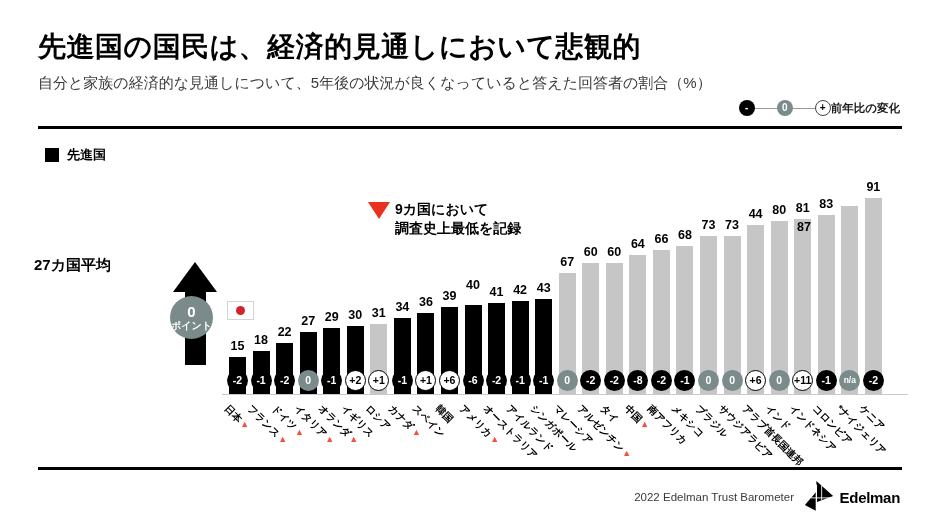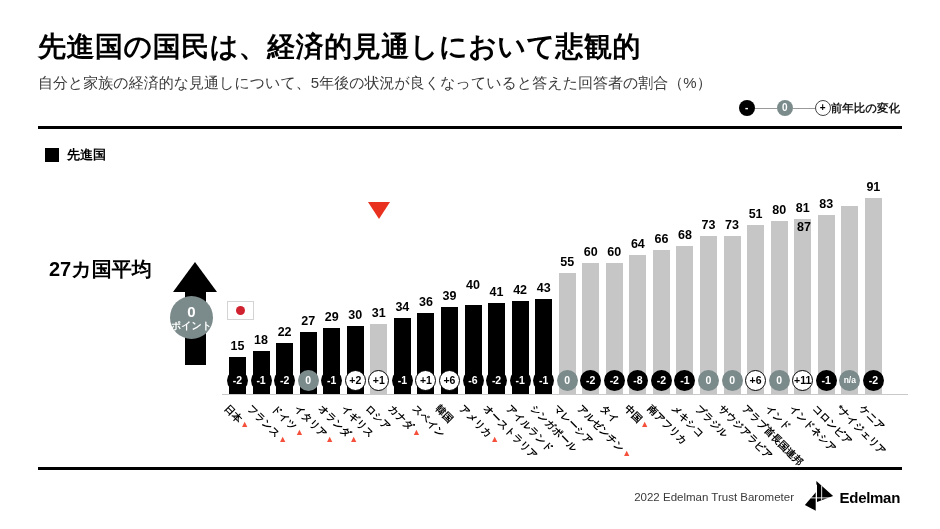--- a/index.html
+++ b/index.html
@@ -17,21 +17,21 @@
              font-size:10px;font-weight:700;line-height:1;}
   .lg-black{background:#000;color:#fff;}
   .lg-gray{background:#7b8a8a;color:#fff;}
   .lg-white{background:#fff;color:#000;border:1.5px solid #444;box-sizing:border-box;}
   .lg-line{width:22px;height:1px;background:#9a9a9a;}
   #change-legend-label{margin-left:0;font-size:11.5px;font-weight:600;color:#1a1a1a;}
   
   #developed-legend{left:45px;top:146px;display:flex;align-items:center;gap:8px;font-size:13px;font-weight:600;}
   #developed-swatch{width:14px;height:14px;background:#000;}
   
-  #avg-label{left:49px;top:256px;font-size:20px;font-weight:700;}
+  #avg-label{left:34px;top:256px;font-size:15px;font-weight:700;}
   #avg-value{left:36px;top:276px;font-size:88px;font-weight:800;line-height:1;letter-spacing:-3px;}
   #avg-unit{font-size:33px;font-weight:800;letter-spacing:0;margin-left:3px;}
   #arrow-shaft{left:185px;top:284px;width:21px;height:81px;background:#000;}
   #arrow-head{left:173px;top:262px;width:0;height:0;border-left:22px solid transparent;
               border-right:22px solid transparent;border-bottom:30px solid #000;}
   #avg-change-circle{left:170px;top:296px;width:43px;height:43px;border-radius:50%;background:#7b8a8a;
                      display:flex;flex-direction:column;align-items:center;justify-content:center;color:#fff;}
   #avg-change-value{font-size:15px;font-weight:800;line-height:1.1;}
   #avg-change-unit{font-size:10px;font-weight:700;line-height:1.1;}
   
@@ -93,20 +93,24 @@
   <div id="avg-change-circle" class="abs">
     <span id="avg-change-value">0</span>
     <span id="avg-change-unit">ポイント</span>
   </div>
 
   <div id="japan-flag" class="abs">
     <span id="japan-flag-dot"></span>
   </div>
 
   <div id="annotation-triangle" class="abs"></div>
+  <div id="annotation-text" class="abs">
+    <div>9カ国において</div>
+    <div>調査史上最低を記録</div>
+  </div>
 
   <div id="chart" class="abs">
     <div id="baseline" class="abs"></div>
 
   <div class="bar" style="left: 229px; top: 357px; height: 37px; background: rgb(0, 0, 0);"></div>
       <div class="bar-value" style="left: 220.5px; top: 339px;">15</div>
       <div class="badge badge-neg" style="left: 227px; top: 370px;">-2</div>
       <div class="country-label" style="left: 230.5px; top: 402px;">日本<span class="record-marker">▲</span></div>
       <div class="bar" style="left: 252.55px; top: 351px; height: 43px; background: rgb(0, 0, 0);"></div>
       <div class="bar-value" style="left: 244.05px; top: 333px;">18</div>
@@ -154,21 +158,21 @@
       <div class="country-label" style="left: 489.55px; top: 402px;">オーストラリア</div>
       <div class="bar" style="left: 511.6px; top: 301px; height: 93px; background: rgb(0, 0, 0);"></div>
       <div class="bar-value" style="left: 503.1px; top: 283px;">42</div>
       <div class="badge badge-neg" style="left: 509.6px; top: 370px;">-1</div>
       <div class="country-label" style="left: 513.1px; top: 402px;">アイルランド</div>
       <div class="bar" style="left: 535.15px; top: 299px; height: 95px; background: rgb(0, 0, 0);"></div>
       <div class="bar-value" style="left: 526.65px; top: 281px;">43</div>
       <div class="badge badge-neg" style="left: 533.15px; top: 370px;">-1</div>
       <div class="country-label" style="left: 536.65px; top: 402px;">シンガポール</div>
       <div class="bar" style="left: 558.7px; top: 273px; height: 121px; background: rgb(198, 198, 198);"></div>
-      <div class="bar-value" style="left: 550.2px; top: 255px;">55</div>
+      <div class="bar-value" style="left: 550.2px; top: 255px;">67</div>
       <div class="badge badge-zero" style="left: 556.7px; top: 370px;">0</div>
       <div class="country-label" style="left: 560.2px; top: 402px;">マレーシア</div>
       <div class="bar" style="left: 582.25px; top: 263px; height: 131px; background: rgb(198, 198, 198);"></div>
       <div class="bar-value" style="left: 573.75px; top: 245px;">60</div>
       <div class="badge badge-neg" style="left: 580.25px; top: 370px;">-2</div>
       <div class="country-label" style="left: 583.75px; top: 402px;">アルゼンチン<span class="record-marker">▲</span></div>
       <div class="bar" style="left: 605.8px; top: 263px; height: 131px; background: rgb(198, 198, 198);"></div>
       <div class="bar-value" style="left: 597.3px; top: 245px;">60</div>
       <div class="badge badge-neg" style="left: 603.8px; top: 370px;">-2</div>
       <div class="country-label" style="left: 607.3px; top: 402px;">タイ</div>
@@ -186,21 +190,21 @@
       <div class="country-label" style="left: 677.95px; top: 402px;">メキシコ</div>
       <div class="bar" style="left: 700px; top: 236px; height: 158px; background: rgb(198, 198, 198);"></div>
       <div class="bar-value" style="left: 691.5px; top: 218px;">73</div>
       <div class="badge badge-zero" style="left: 698px; top: 370px;">0</div>
       <div class="country-label" style="left: 701.5px; top: 402px;">ブラジル</div>
       <div class="bar" style="left: 723.55px; top: 236px; height: 158px; background: rgb(198, 198, 198);"></div>
       <div class="bar-value" style="left: 715.05px; top: 218px;">73</div>
       <div class="badge badge-zero" style="left: 721.55px; top: 370px;">0</div>
       <div class="country-label" style="left: 725.05px; top: 402px;">サウジアラビア</div>
       <div class="bar" style="left: 747.1px; top: 225px; height: 169px; background: rgb(198, 198, 198);"></div>
-      <div class="bar-value" style="left: 738.6px; top: 207px;">51</div>
+      <div class="bar-value" style="left: 738.6px; top: 207px;">44</div>
       <div class="badge badge-pos" style="left: 745.1px; top: 370px;">+6</div>
       <div class="country-label" style="left: 748.6px; top: 402px;">アラブ首長国連邦</div>
       <div class="bar" style="left: 770.65px; top: 221px; height: 173px; background: rgb(198, 198, 198);"></div>
       <div class="bar-value" style="left: 762.15px; top: 203px;">80</div>
       <div class="badge badge-zero" style="left: 768.65px; top: 370px;">0</div>
       <div class="country-label" style="left: 772.15px; top: 402px;">インド</div>
       <div class="bar" style="left: 794.2px; top: 219px; height: 175px; background: rgb(198, 198, 198);"></div>
       <div class="bar-value" style="left: 785.7px; top: 201px;">81</div>
       <div class="badge badge-pos" style="left: 792.2px; top: 370px;">+11</div>
       <div class="country-label" style="left: 795.7px; top: 402px;">インドネシア</div>

